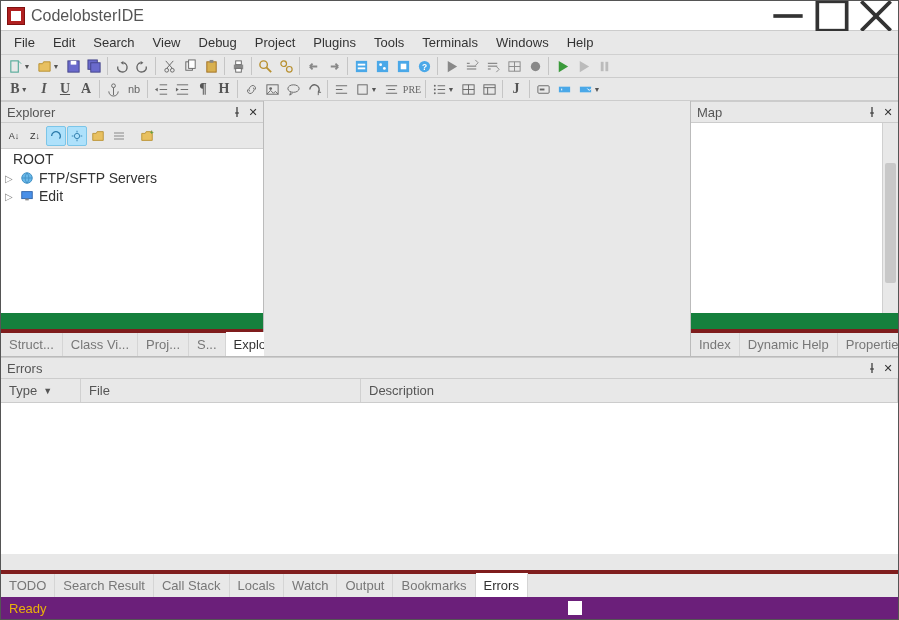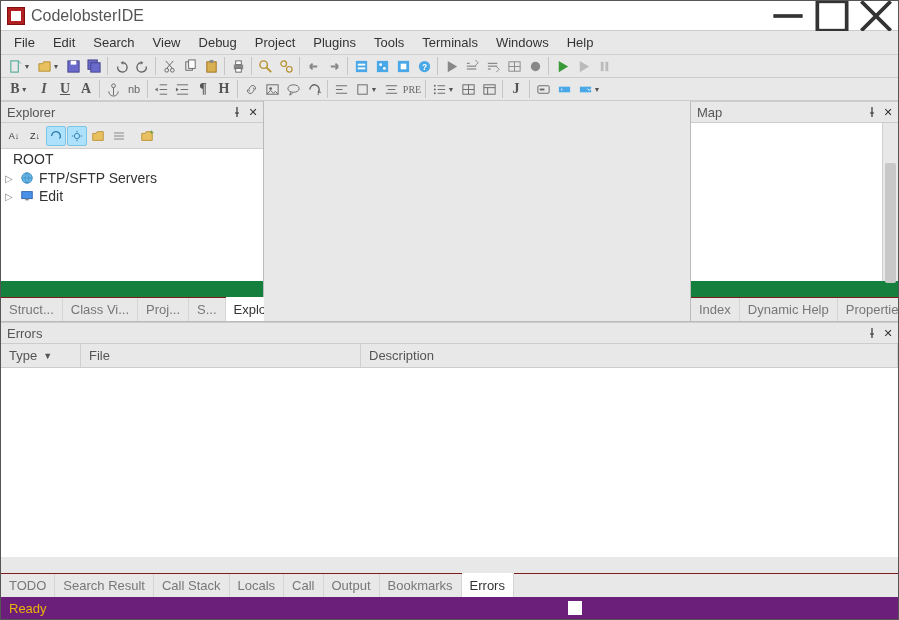--- a/index.html
+++ b/index.html
@@ -134,39 +134,39 @@
   display: flex; align-items: center;
   padding: 1px 4px;
   gap: 4px;
 }
 .tree .expander { width: 10px; color: #888; font-size: 10px; }
 .tree .node-icon { width: 16px; height: 14px; display: flex; align-items: center; justify-content: center; }
 
 .bottom-tabs, .left-tabs, .right-tabs {
   display: flex;
   background: #e8e8e8;
-  border-top: 1px solid #7f1d1d;
+  border-top: 4px solid #7f1d1d;
   margin-top: 16px;
 }
 .tab {
   padding: 4px 8px;
   font-size: 13px;
   color: #777;
   border-right: 1px solid #d5d5d5;
   white-space: nowrap;
 }
 .tab.active {
   background: #fff;
   color: #333;
   border-top: 1px solid #fff;
   margin-top: -1px;
 }
 
 .bottom-panel {
-  height: 276px;
+  height: 241px;
   display: flex;
   flex-direction: column;
   border-top: 1px solid #bbb;
 }
 .errors-cols {
   height: 24px;
   display: flex;
   background: #e8e8e8;
   border-bottom: 1px solid #ccc;
   font-size: 13px;
@@ -692,21 +692,21 @@
     <div class="col" style="flex:1">
         <span>Description</span>
       </div>
   </div>
   <div class="errors-body"></div>
   <div class="bottom-tabs">
     <div class="tab">TODO</div>
     <div class="tab">Search Result</div>
     <div class="tab">Call Stack</div>
     <div class="tab">Locals</div>
-    <div class="tab">Call</div>
+    <div class="tab">Watch</div>
     <div class="tab">Output</div>
     <div class="tab">Bookmarks</div>
     <div class="tab active">Errors</div>
   </div>
 </div>
 
 <div class="statusbar">
   <span>Ready</span>
   <div class="spacer"></div>
   <div class="sq"></div>

